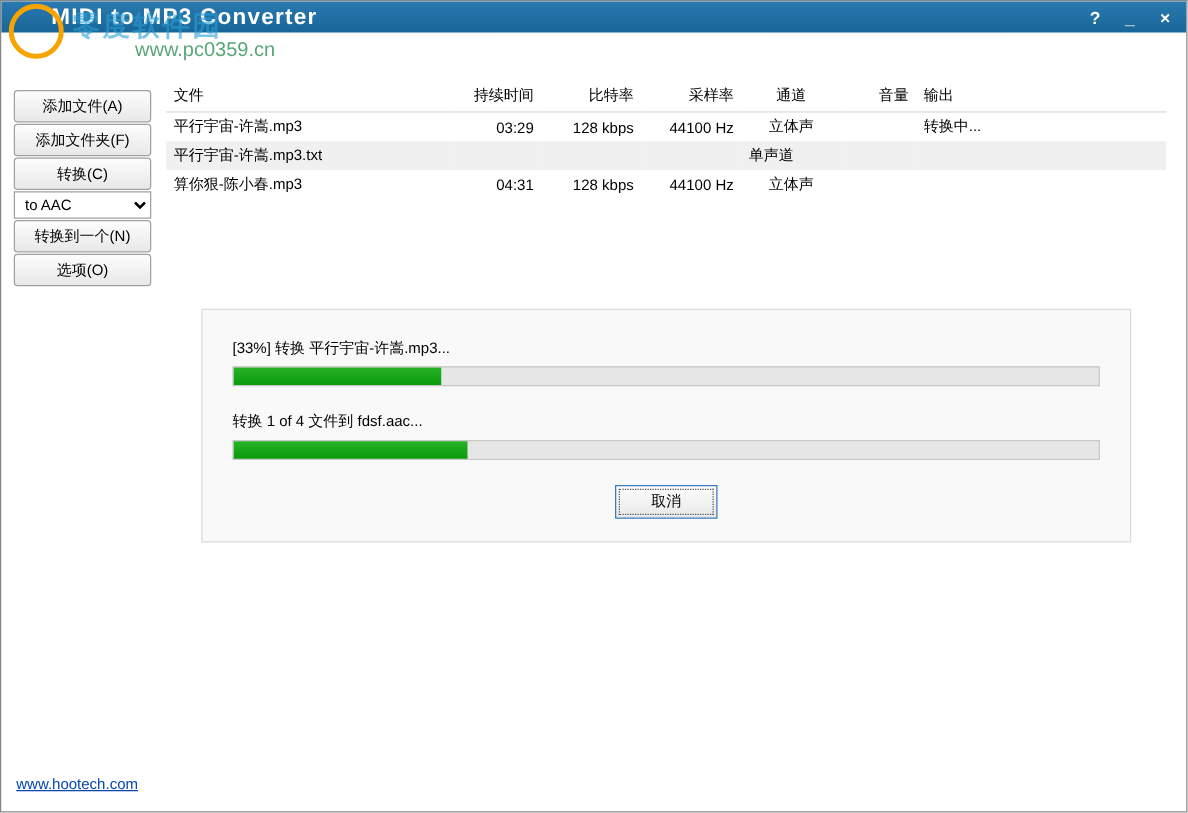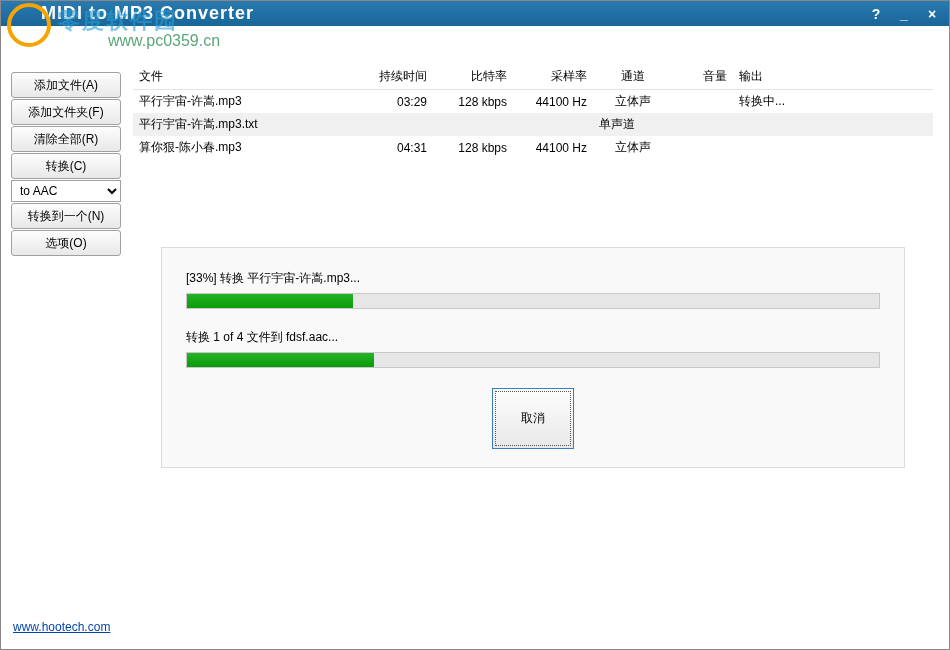--- a/index.html
+++ b/index.html
@@ -27,21 +27,21 @@
 .filetable th.rt { text-align: right; }
 .filetable td { padding: 3px 6px; font-size: 12px; }
 .filetable td.rt { text-align: right; }
 .filetable tr.sel td { background: #f0f0f0; }
 
 .progress-panel { margin: 88px 28px 0 28px; border: 1px solid #dcdcdc; background: #f9f9f9; padding: 22px 24px 18px 24px; }
 .progress-panel .plabel { font-size: 12px; margin-bottom: 6px; }
 .progress-bar { height: 16px; background: #e6e6e6; border: 1px solid #c8c8c8; margin-bottom: 20px; position: relative; }
 .progress-fill { height: 100%; background: linear-gradient(#27b327, #0a9a0a); }
 .progress-panel .btnrow { text-align: center; }
-.progress-panel .btnrow button { padding: 21px 28px; background: linear-gradient(#fdfdfd, #e8e8e8); border: 1px solid #3a7abd; font-size: 12px; font-family: Liberation Sans, sans-serif; cursor: pointer; outline: 1px dotted #555; outline-offset: -4px; }
+.progress-panel .btnrow button { padding: 4px 28px; background: linear-gradient(#fdfdfd, #e8e8e8); border: 1px solid #3a7abd; font-size: 12px; font-family: Liberation Sans, sans-serif; cursor: pointer; outline: 1px dotted #555; outline-offset: -4px; }
 
 .footer { height: 22px; padding: 0 12px; display: flex; align-items: flex-start; }
 .footer a { color: #0645ad; text-decoration: underline; font-size: 12px; }
 </style>
 </head>
 <body>
 
 <div class="titlebar">
   <div class="logo-overlay">
     <div class="logo-circle"></div>
@@ -54,21 +54,20 @@
   </div>
 </div>
 
 <div class="watermark-text">零度软件园</div>
 <div class="watermark-url">www.pc0359.cn</div>
 
 <div class="content">
   <div class="sidebar">
     <button>添加文件(A)</button>
     <button>添加文件夹(F)</button>
-    <button>清除全部(R)</button>
     <button>转换(C)</button>
     <select>
       <option>to AAC</option>
     </select>
     <button>转换到一个(N)</button>
     <button>选项(O)</button>
   </div>
 
   <div class="main">
     <table class="filetable">

